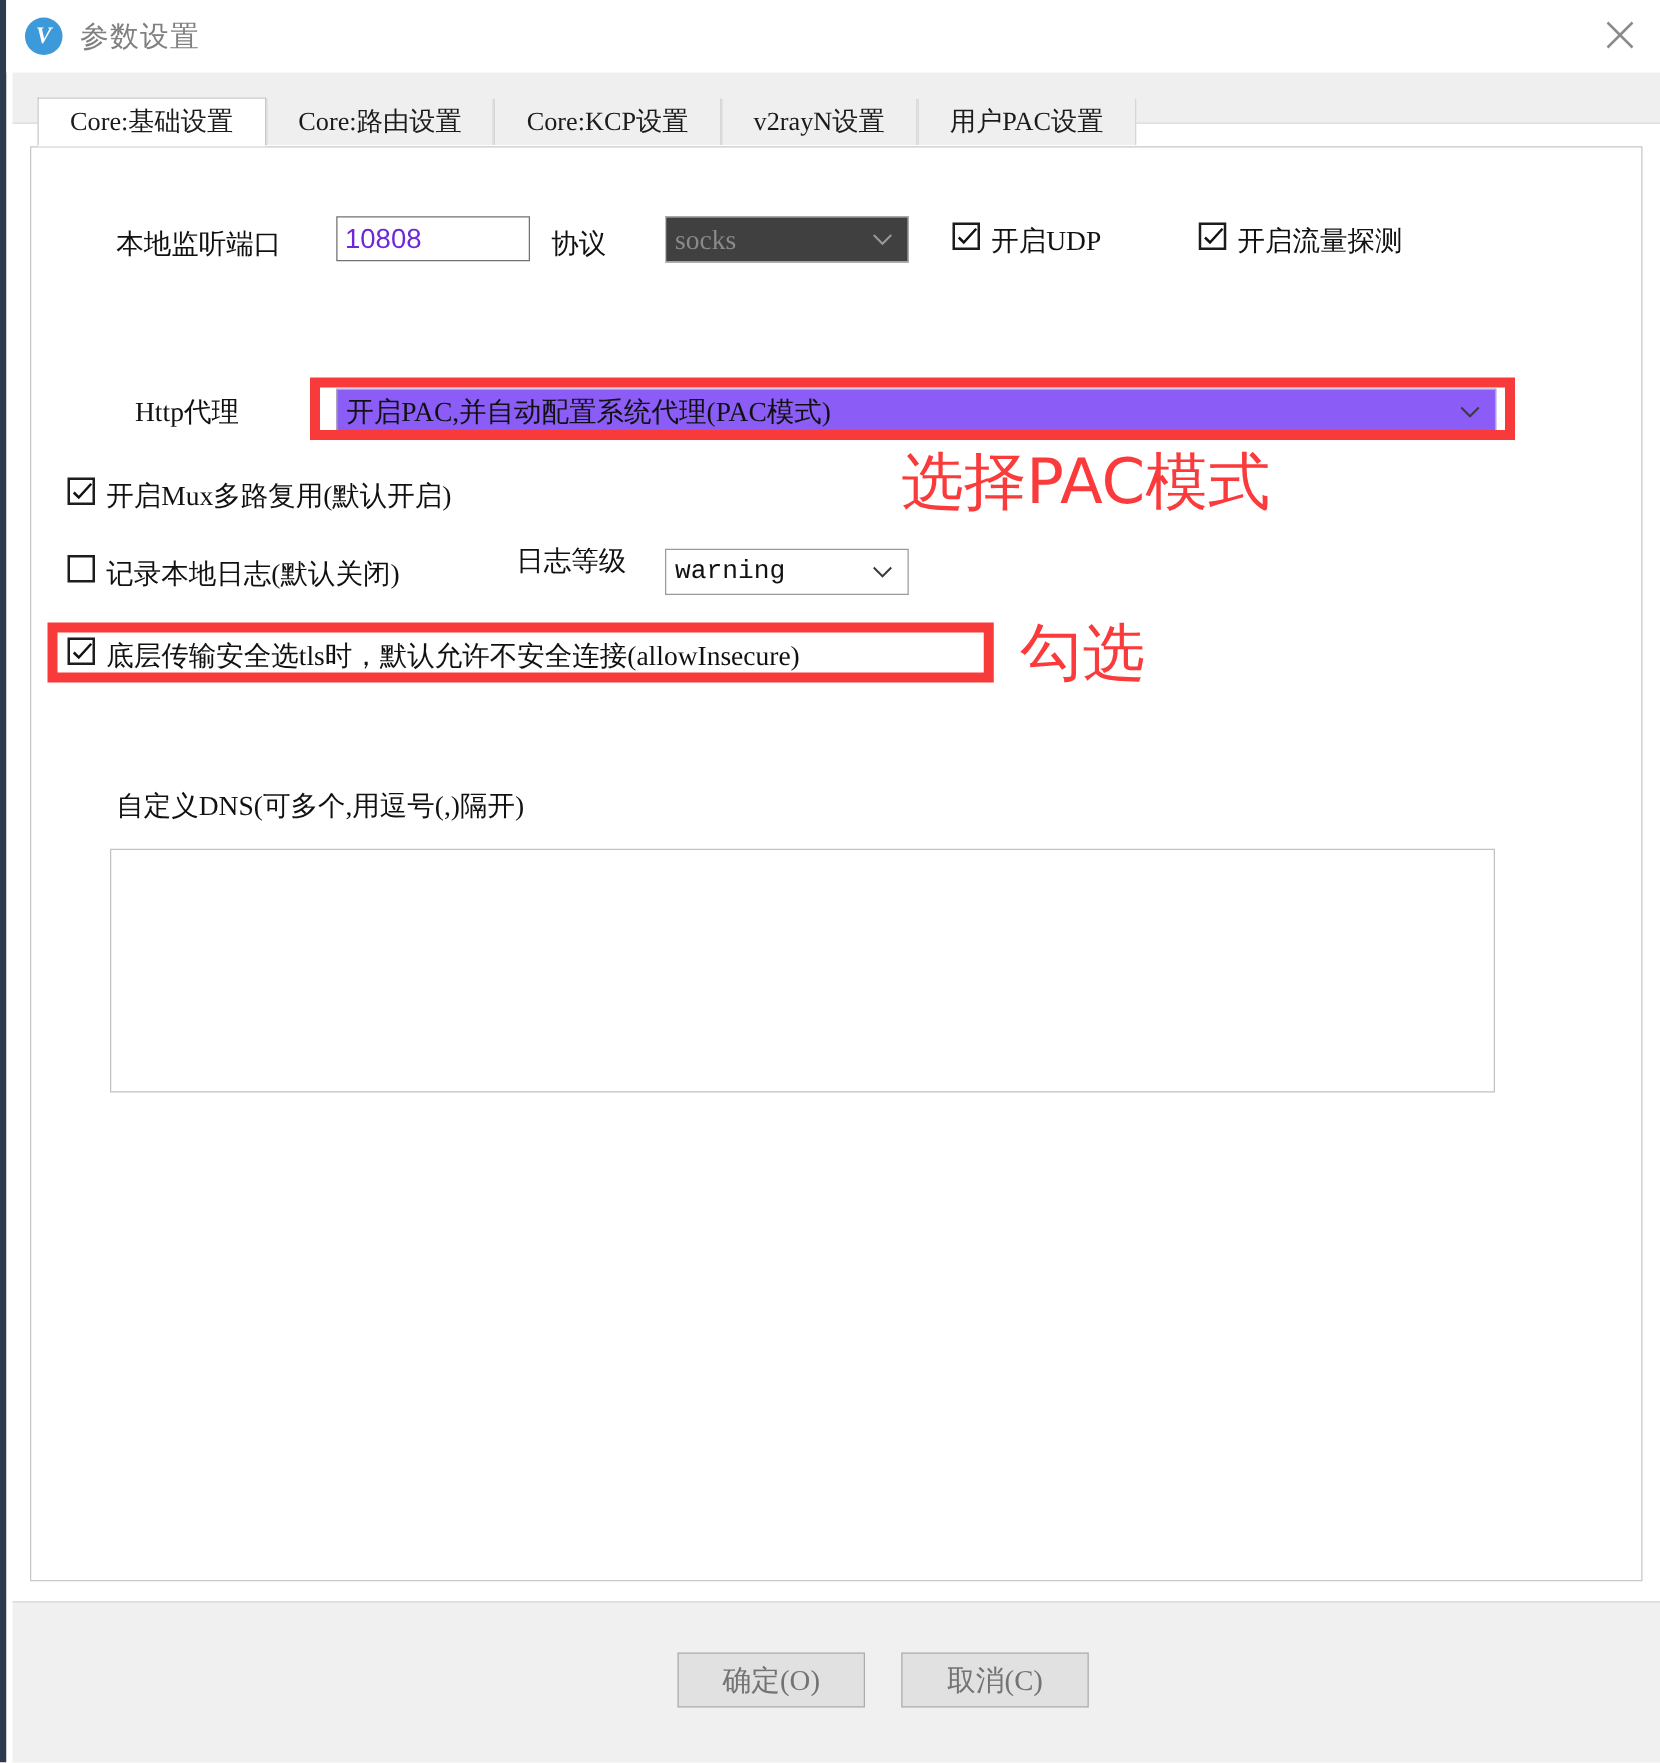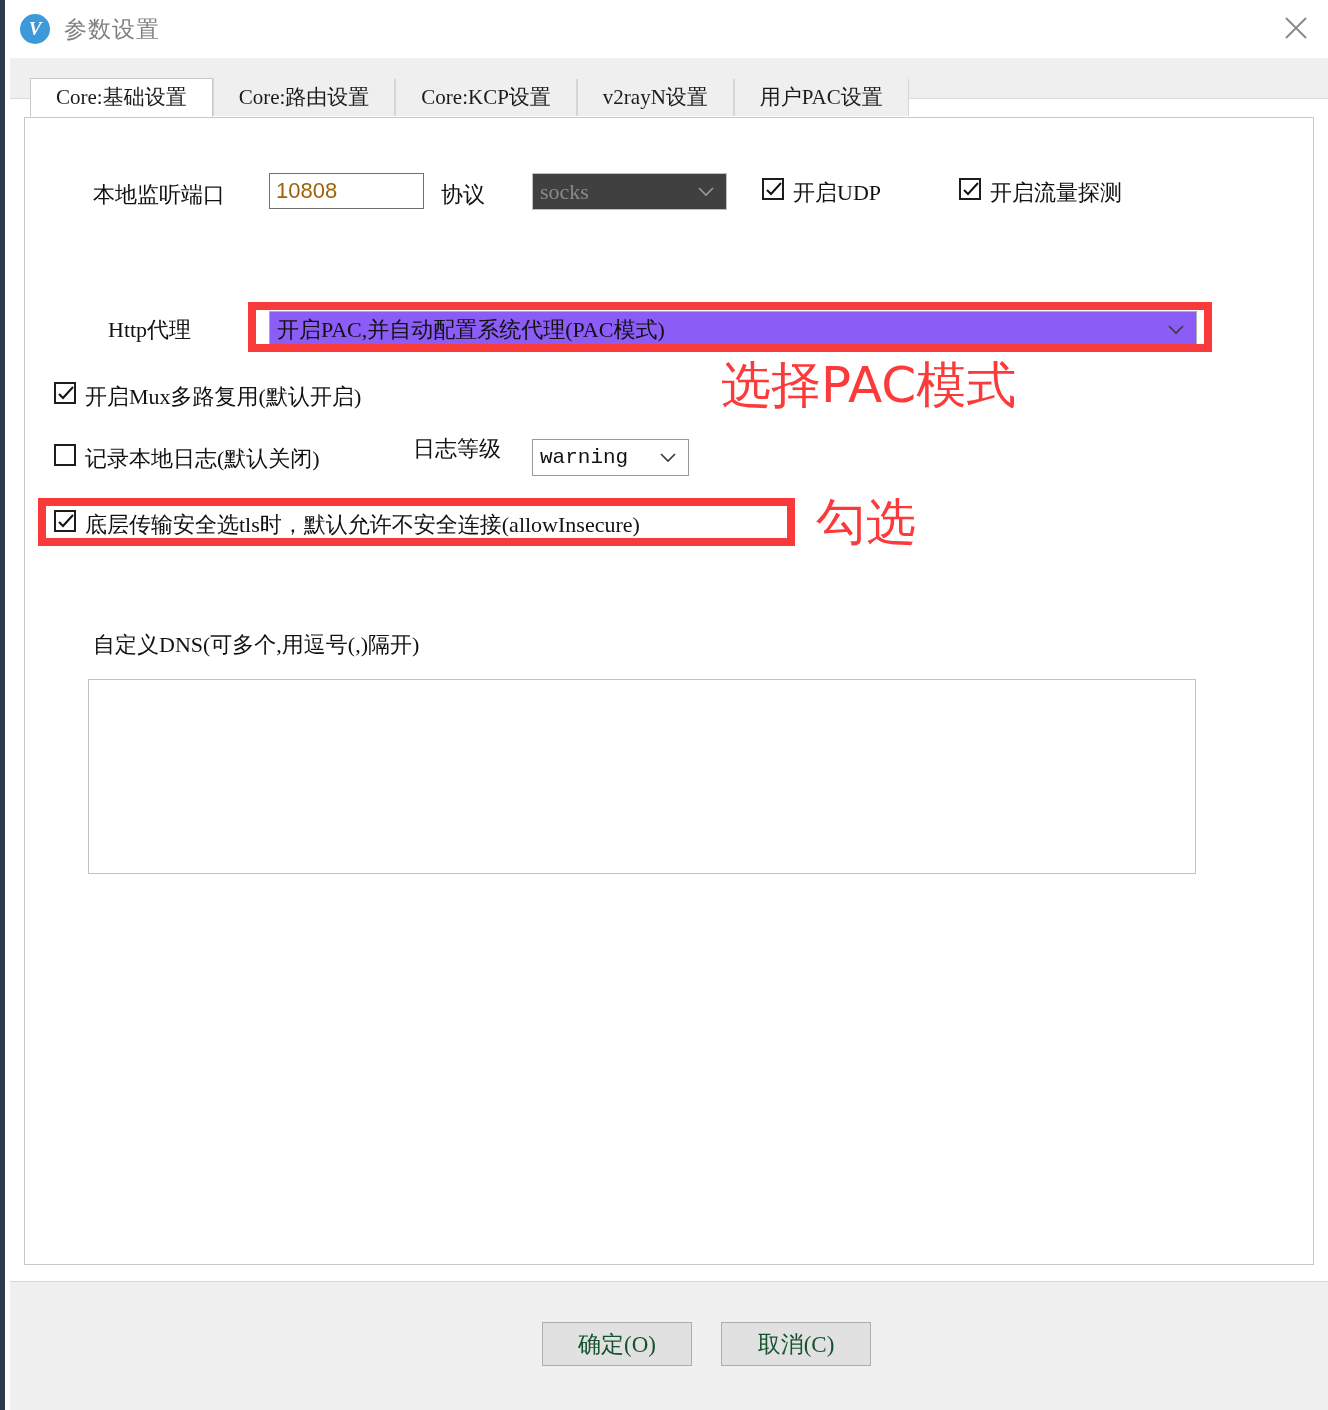--- a/index.html
+++ b/index.html
@@ -131,21 +131,21 @@
     white-space: nowrap;
   }
 
   
   .textinput {
     box-sizing: border-box;
     border: 1px solid #717171;
     background: #ffffff;
     font-size: 22px;
     font-family: "Liberation Sans", sans-serif;
-    color: #a16207;
+    color: #6d28d9;
     padding: 0 6px;
     outline: none;
   }
 
   
   .combo {
     box-sizing: border-box;
     position: relative;
     border: 1px solid #adadad;
     background: #8b5cf6;
@@ -242,21 +242,21 @@
     height: 129px;
     background: #f0f0f0;
     border-top: 1px solid #d7d7d7;
   }
   .btn {
     position: absolute;
     box-sizing: border-box;
     background: #e1e1e1;
     border: 1px solid #adadad;
     font-size: 23px;
-    color: #14532d;
+    color: #737373;
     display: flex;
     align-items: center;
     justify-content: center;
     cursor: pointer;
     font-family: "Liberation Serif", serif;
   }
 </style>
 </head>
 <body>
 
@@ -330,21 +330,21 @@
         </svg>
       </div>
       <span class="cbtext">开启Mux多路复用(默认开启)</span>
     </div>
 
     <div class="cbrow" style="position:absolute; left:29px; top:326px;">
       <div class="cbox"></div>
       <span class="cbtext">记录本地日志(默认关闭)</span>
     </div>
     <div class="lbl" style="position:absolute; left:388px; top:316px;">日志等级</div>
-    <div class="combo white mono" style="position:absolute; left:507px; top:321px; width:157px; height:37px;">
+    <div class="combo white mono" style="position:absolute; left:507px; top:321px; width:195px; height:37px;">
       <span class="combo-text">warning</span>
       <svg class="arrow" viewBox="0 0 16 10">
         <polyline points="1,1 8,8 15,1" fill="none" stroke="#3b3b3b" stroke-width="1.6"></polyline>
       </svg>
     </div>
 
     <div class="cbrow" style="position:absolute; left:29px; top:392px;">
       <div class="cbox">
         <svg width="18" height="16" viewBox="0 0 18 16">
           <polyline points="2,8 6,12 16,1" fill="none" stroke="#111" stroke-width="2"></polyline>

